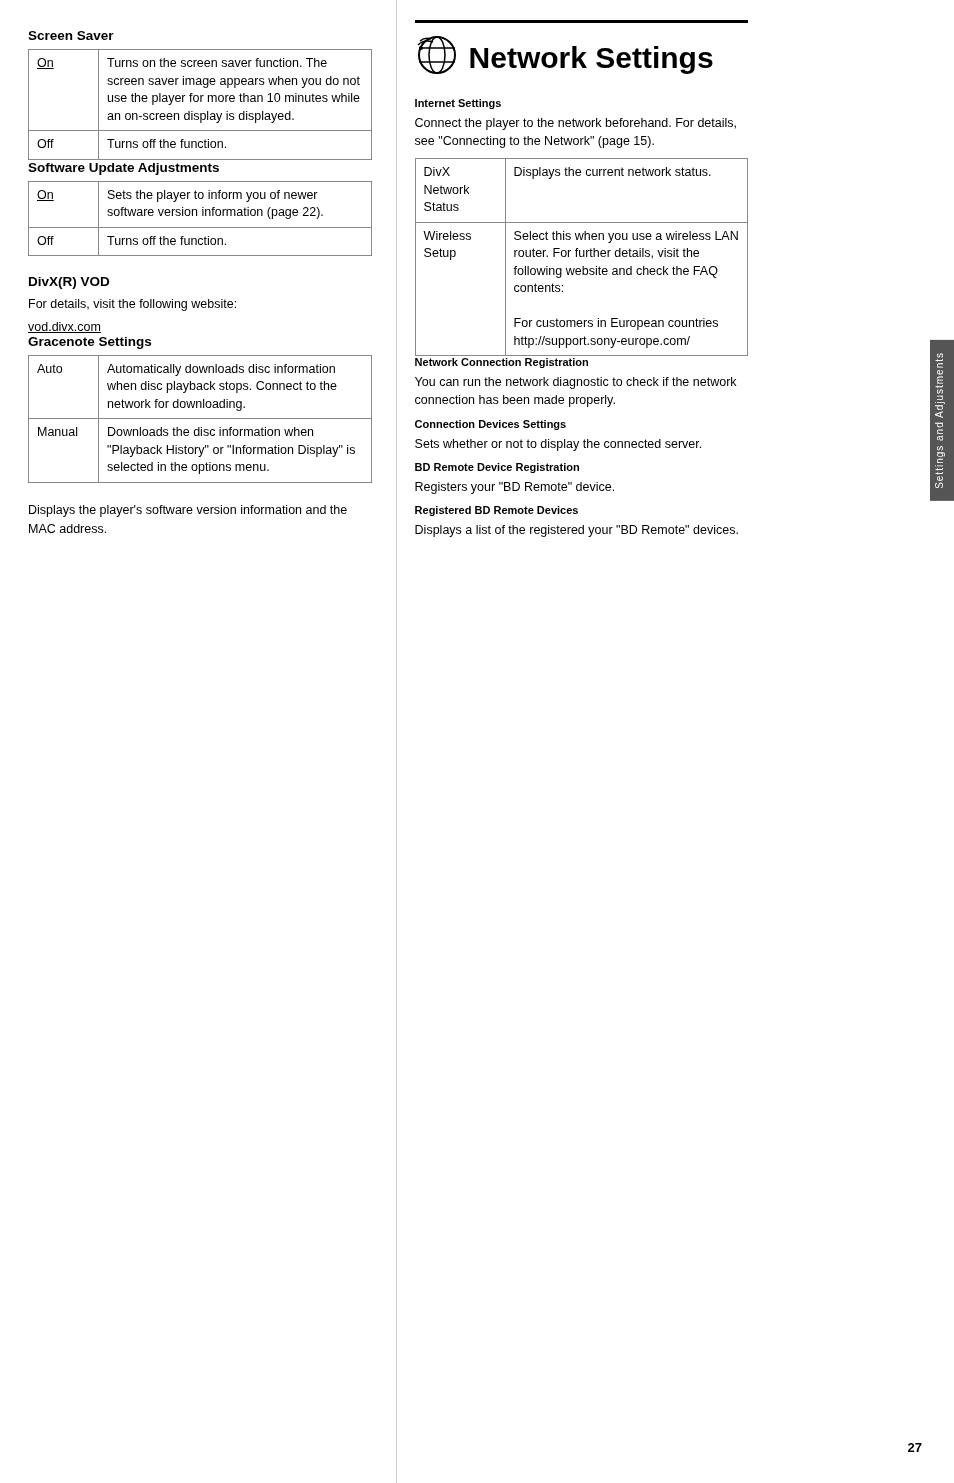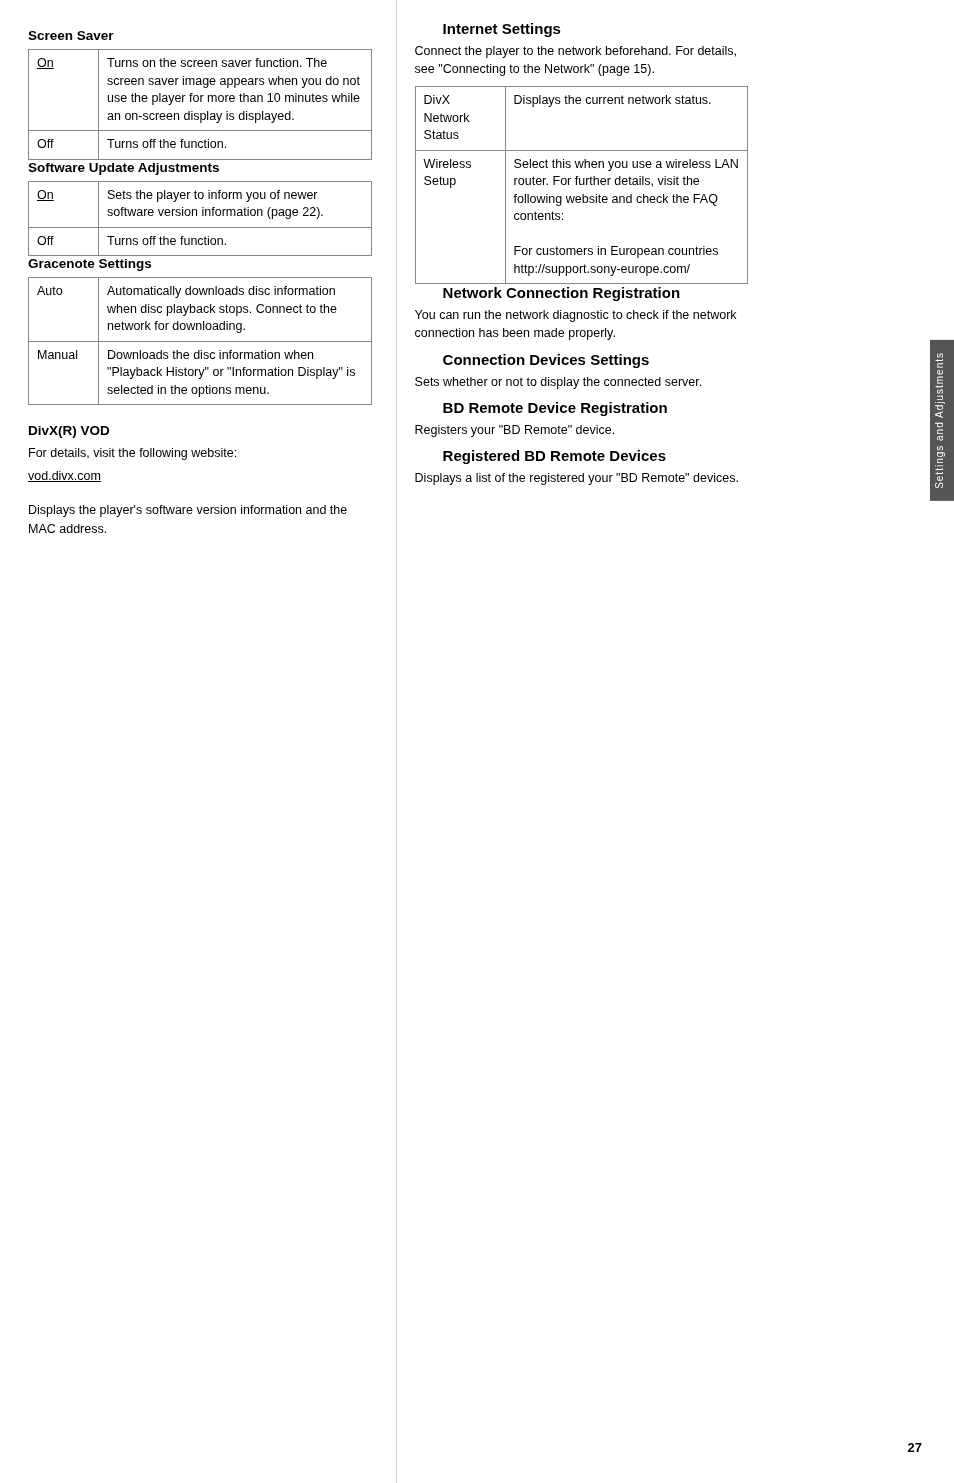--- a/index.html
+++ b/index.html
@@ -92,24 +92,23 @@
       margin-right: 10px;
       line-height: 1;
     }
     .network-title {
       font-size: 30px;
       font-weight: bold;
       line-height: 1;
     }
     .net-section-title {
       font-weight: bold;
-      font-size: 15px;
+      font-size: 11px;
       margin-bottom: 5px;
       margin-top: 14px;
-      margin-left: 28px;
     }
     .net-section-title:first-of-type {
       margin-top: 0;
     }
     .net-para {
       font-size: 12.5px;
       line-height: 1.45;
       margin-bottom: 8px;
     }
     .net-table td:first-child {
@@ -155,50 +154,69 @@
           <td>Sets the player to inform you of newer software version information (page 22).</td>
         </tr>
         <tr>
           <td>Off</td>
           <td>Turns off the function.</td>
         </tr>
       </tbody>
         </table>
     </div>
 
-    <div>
-      <div class="section-title">Gracenote Settings</div>
-      <table>
-        <tbody>
-            <tr>
-          <td>Auto</td>
-          <td>Automatically downloads disc information when disc playback stops. Connect to the network for downloading.</td>
-        </tr>
-        <tr>
-          <td>Manual</td>
-          <td>Downloads the disc information when "Playback History" or "Information Display" is selected in the options menu.</td>
-        </tr>
-      </tbody>
-        </table>
-    </div>
-
     <div style="margin-top:18px;">
       <div class="section-title">DivX(R) VOD</div>
       <div class="para-text">For details, visit the following website:</div>
       <div class="divx-link">vod.divx.com</div>
     </div>
 
+    <div>
+      <div class="section-title">Gracenote Settings</div>
+      <table>
+        <tbody>
+            <tr>
+          <td>Auto</td>
+          <td>Automatically downloads disc information when disc playback stops. Connect to the network for downloading.</td>
+        </tr>
+        <tr>
+          <td>Manual</td>
+          <td>Downloads the disc information when "Playback History" or "Information Display" is selected in the options menu.</td>
+        </tr>
+      </tbody>
+        </table>
+    </div>
+
     <div style="margin-top:18px;">
       <div class="para-text">Displays the player's software version information and the MAC address.</div>
     </div>
 
   </div>
 
   <div class="right-col">
 
+    <div class="network-header">
+      <div class="network-icon">
+        
+        <svg width="44" height="44" viewBox="0 0 44 44">
+
+          <circle cx="22" cy="22" r="18" fill="none" stroke="#000" stroke-width="2"></circle>
+
+          <ellipse cx="22" cy="22" rx="8" ry="18" fill="none" stroke="#000" stroke-width="1.5"></ellipse>
+
+          <line x1="4" y1="15" x2="40" y2="15" stroke="#000" stroke-width="1.5"></line>
+          <line x1="4" y1="29" x2="40" y2="29" stroke="#000" stroke-width="1.5"></line>
+
+          <path d="M5 8 Q10 4 16 6" fill="none" stroke="#000" stroke-width="1.5"></path>
+          <path d="M3 12 Q9 6 18 9" fill="none" stroke="#000" stroke-width="1.5"></path>
+          <circle cx="6" cy="15" r="2" fill="#000"></circle>
+        </svg>
+      </div>
+      <div class="network-title">Network Settings</div>
+    </div>
 
     <div>
       <div class="net-section-title">Internet Settings</div>
       <div class="net-para">Connect the player to the network beforehand. For details, see "Connecting to the Network" (page 15).</div>
       <table class="net-table">
         <tbody>
             <tr>
           <td>DivX Network Status</td>
           <td>Displays the current network status.</td>
         </tr>

